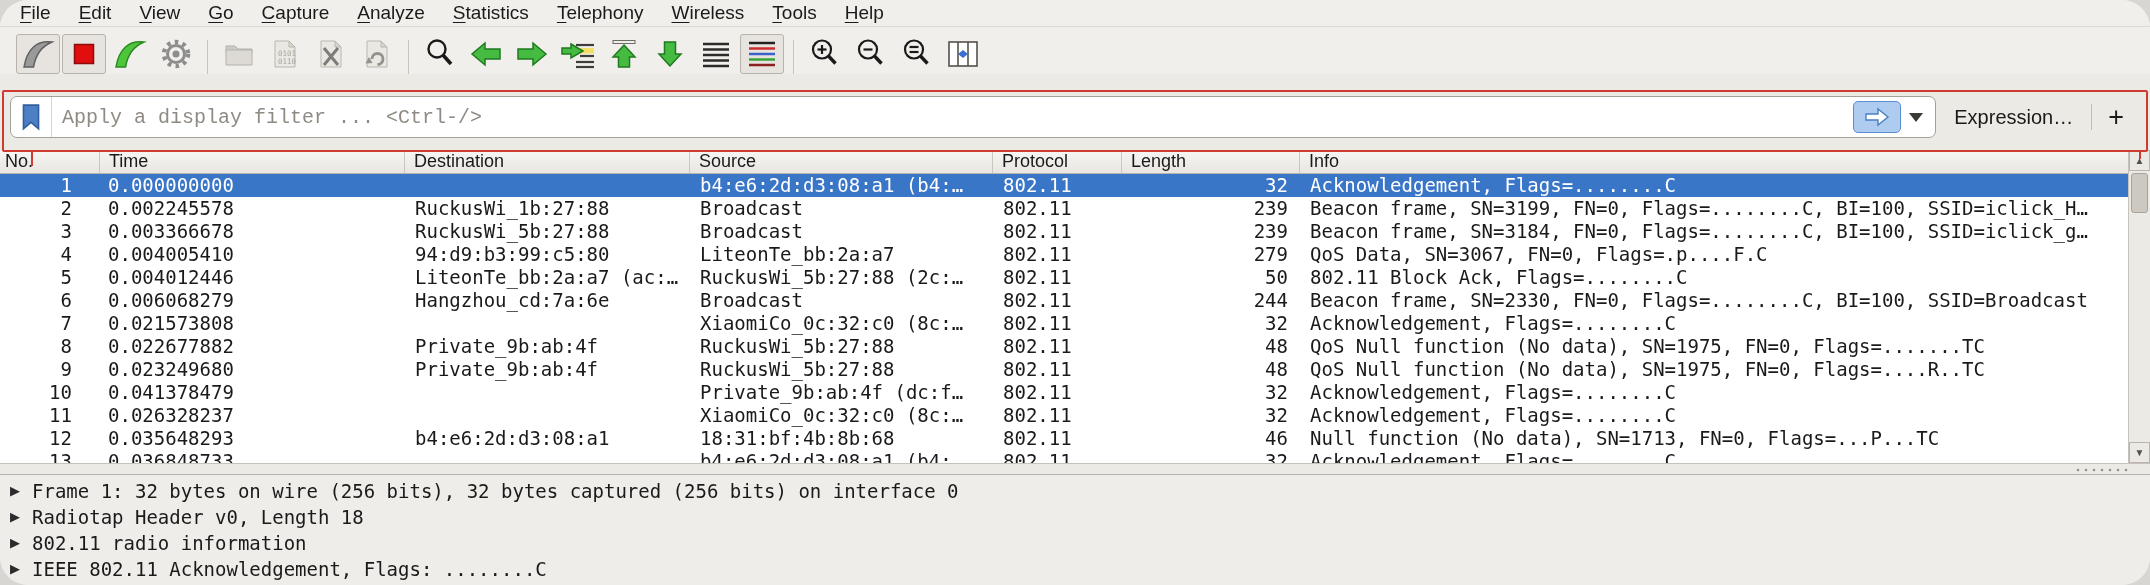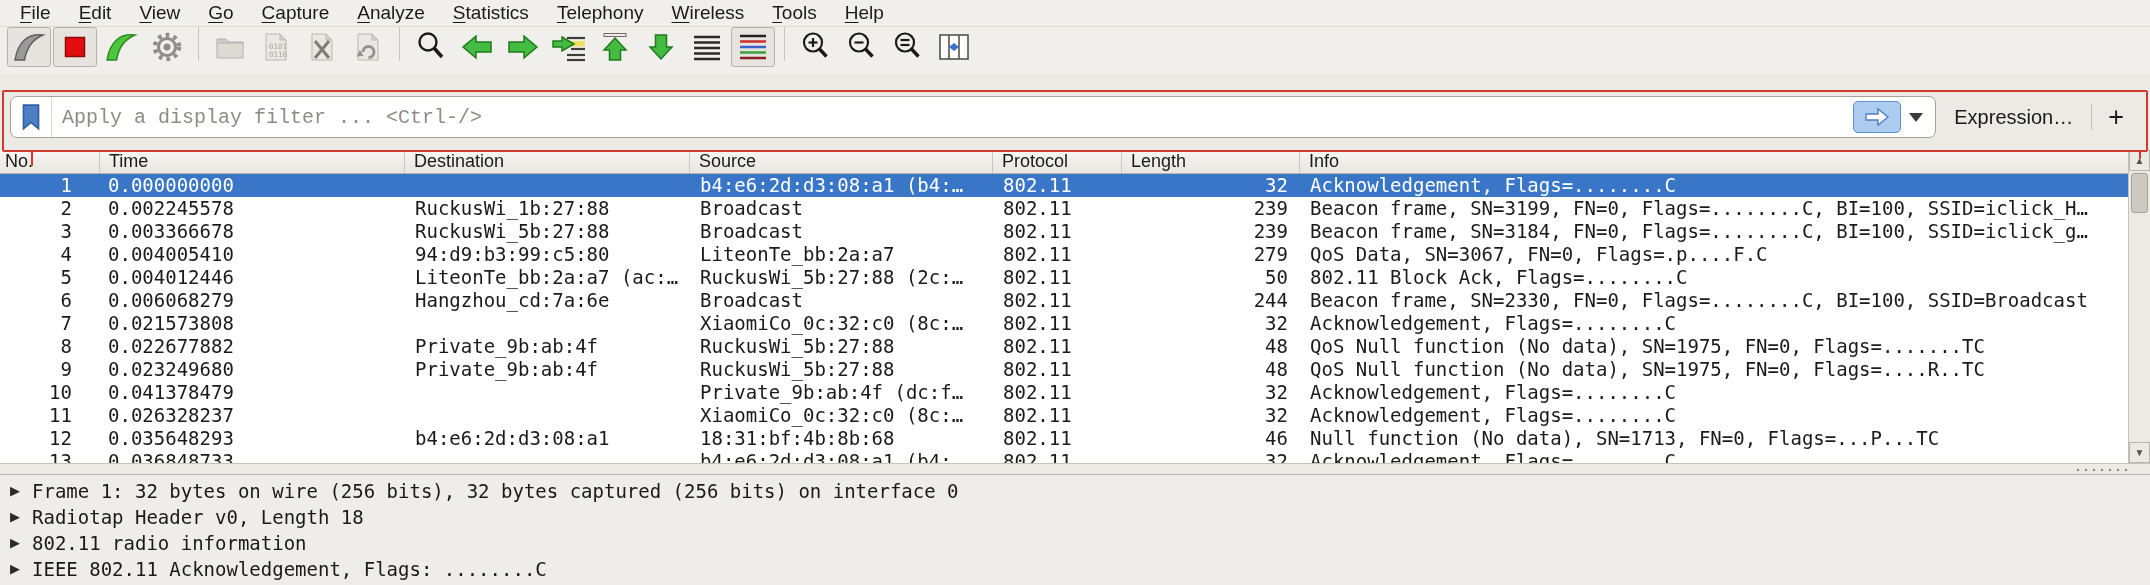--- a/index.html
+++ b/index.html
@@ -1,27 +1,27 @@
 <!DOCTYPE html>
 <html><head>
 <meta charset="utf-8">
 <style>
   html,body{margin:0;padding:0;background:#d8d6d2;}
   #app{position:relative;width:2150px;height:585px;background:#eceae5;overflow:hidden;
-       font-family:"Liberation Sans",sans-serif;color:#1a1a1a;}
+       font-family:"Liberation Sans",sans-serif;color:#1a1a1a;border-radius:28px;}
 
   
   #menubar{position:absolute;left:0;top:0;width:100%;height:27px;background:#f1efeb;
            border-bottom:1px solid #dcd9d3;display:flex;align-items:center;padding-left:6px;box-sizing:border-box;}
   .menu-item{font-size:19px;padding:1px 14px;cursor:default;}
   .menu-item u{text-decoration:underline;text-underline-offset:3px;}
 
   
   #toolbar{position:absolute;left:0;top:27px;width:100%;height:47px;background:#f1efeb;
-           display:flex;align-items:flex-start;padding-left:6px;box-sizing:border-box;}
+           display:flex;align-items:flex-end;padding-left:15px;box-sizing:border-box;}
   .tbtn{width:44px;height:40px;display:flex;align-items:center;justify-content:center;flex:none;margin:0 1px;}
   .tbtn svg{width:36px;height:36px;}
   .tbtn.framed{background:#e7e4df;border:1px solid #b7b3ab;border-radius:3px;box-sizing:border-box;}
   .tbtn.disabled{opacity:.6;filter:grayscale(35%);}
   .tsep{width:1px;height:34px;background:#c9c5be;margin:0 8px;flex:none;}
 
   
   #filterbar{position:absolute;left:0;top:88px;width:100%;height:58px;display:flex;align-items:center;
              padding:0 10px;box-sizing:border-box;}
   #filter-field{flex:1;height:40px;background:#ffffff;border:1px solid #a5a199;border-radius:7px;

